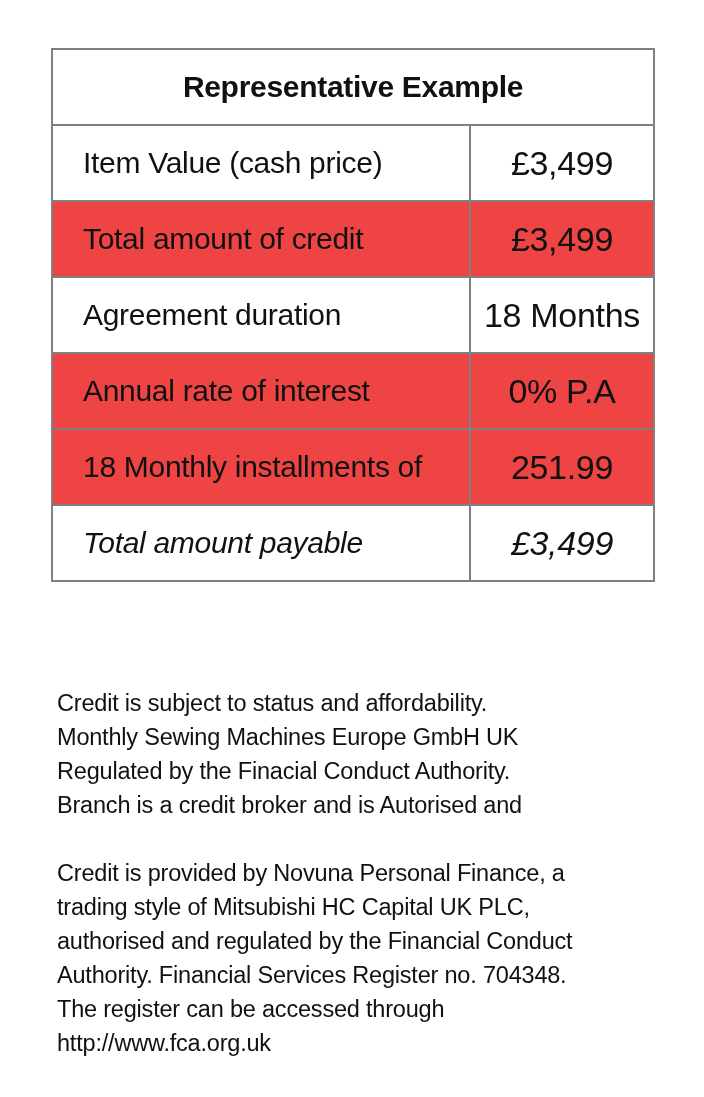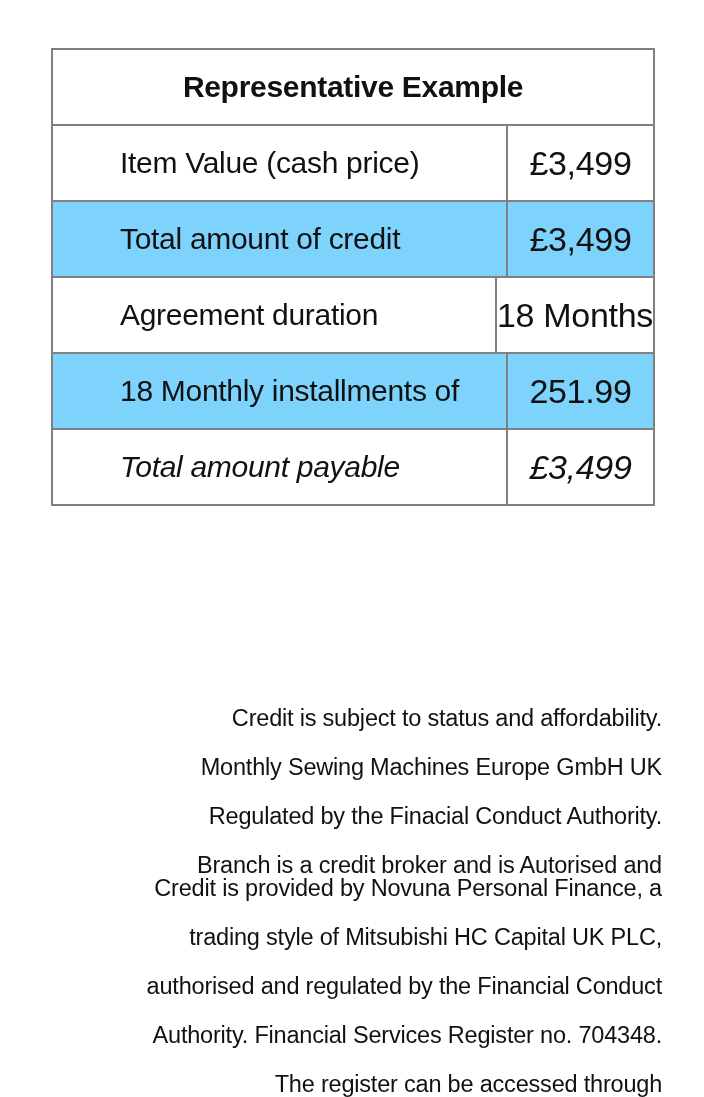--- a/index.html
+++ b/index.html
@@ -1,42 +1,46 @@
 <!DOCTYPE html>
 <html><head>
 <meta charset="utf-8">
 <style>
   html, body { margin:0; padding:0; background:#ffffff; }
   body { width:704px; height:1097px; position:relative; font-family:"Liberation Sans", sans-serif; color:#111; overflow:hidden; }
   .tbl { position:absolute; left:51px; top:48px; width:600px; border:2px solid #808080; }
   .hdr { height:74px; display:flex; align-items:center; justify-content:center; font-weight:bold; font-size:30px; border-bottom:2px solid #808080; letter-spacing:-0.3px; }
-  .row { display:flex; height:74px; border-bottom:2px solid #808080;padding-left:37px; }
+  .row { display:flex; height:74px; border-bottom:2px solid #808080; }
   .row:last-child { border-bottom:none;font-style:italic; }
-  .row.alt { background:#7dd3fc; }
+  .row.alt { background:#ef4444; }
   .lbl { width:386px; padding-left:30px; display:flex; align-items:center; font-size:30px; border-right:2px solid #808080; white-space:nowrap; letter-spacing:-0.3px; }
   .val { flex:1; display:flex; align-items:center; justify-content:center; font-size:34px; white-space:nowrap; letter-spacing:-0.3px; }
   .notes { position:absolute; left:57px; width:620px; font-size:23.5px; line-height:34px; letter-spacing:-0.2px; }
-  .notes p { margin:15px;text-align:right; }
+  .notes p { margin:0; }
 </style>
 </head>
 <body>
 
 <div class="tbl">
   <div class="hdr">Representative Example</div>
   <div class="row">
     <div class="lbl">Item Value (cash price)</div>
     <div class="val">£3,499</div>
   </div>
   <div class="row alt">
     <div class="lbl">Total amount of credit</div>
     <div class="val">£3,499</div>
   </div>
   <div class="row">
     <div class="lbl">Agreement duration</div>
     <div class="val">18 Months</div>
+  </div>
+  <div class="row alt">
+    <div class="lbl">Annual rate of interest</div>
+    <div class="val">0% P.A</div>
   </div>
   <div class="row alt">
     <div class="lbl">18 Monthly installments of</div>
     <div class="val">251.99</div>
   </div>
   <div class="row">
     <div class="lbl">Total amount payable</div>
     <div class="val">£3,499</div>
   </div>
 </div>

